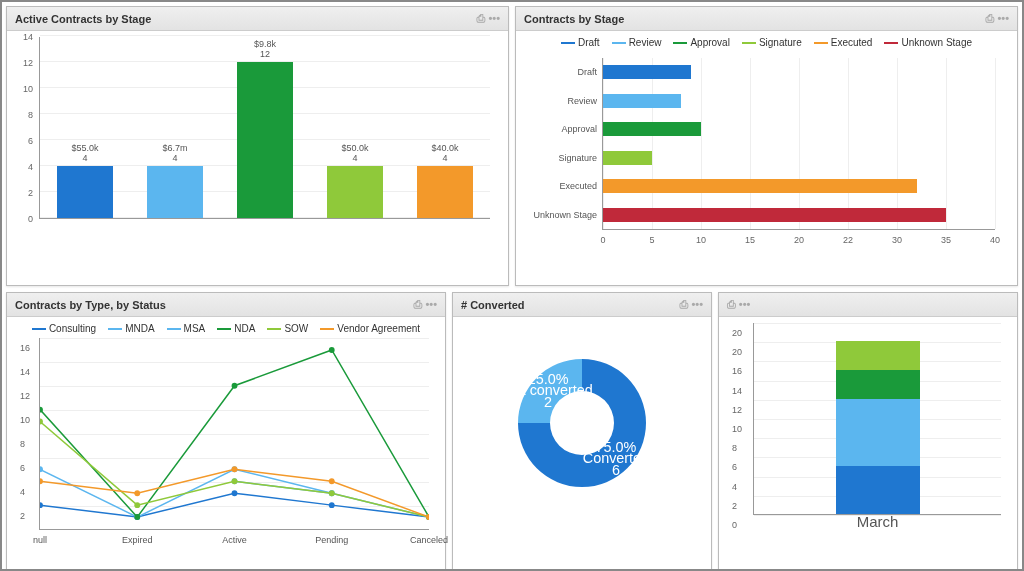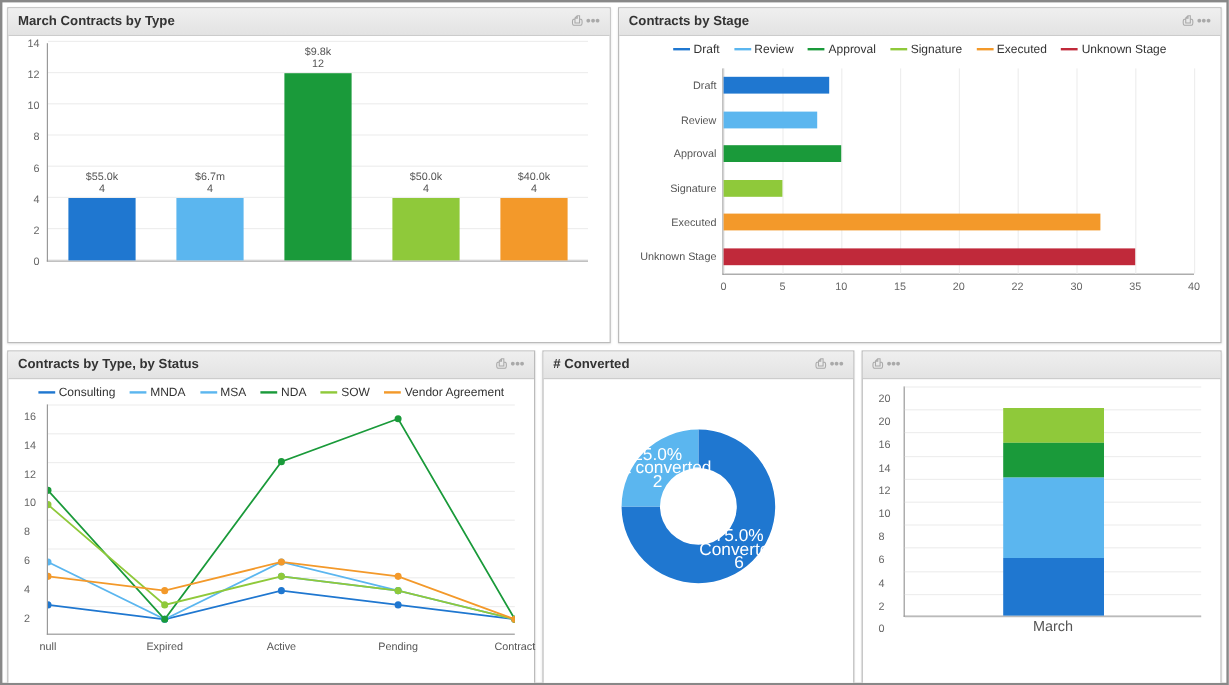--- a/index.html
+++ b/index.html
@@ -43,30 +43,30 @@
   
   .donutwrap { display:flex; justify-content:center; align-items:center; height:200px; }
   .donutwrap svg { width:160px; height:160px; }
   .donutlabel { font-size:9px; fill:#fff; text-anchor:middle; }
   
   .stacked { position:relative; height:210px; padding:0 8px 18px 26px; }
   .stackedplot { position:absolute; left:26px; right:8px; top:0; bottom:18px; border-left:1px solid #999; border-bottom:1px solid #999; }
   .stackedcol { width:84px; position:absolute; bottom:0; left:50%; transform:translateX(-50%); display:flex; flex-direction:column-reverse; }
   .stackedcol div { width:100%; }
   .stacked .ytick { position:absolute; left:-22px; font-size:9px; color:#666; transform:translateY(50%); }
-  .stacked .xtick { position:absolute; bottom:-16px; left:50%; transform:translateX(-50%); font-size:12px; color:#555; }
+  .stacked .xtick { position:absolute; bottom:-16px; left:50%; transform:translateX(-50%); font-size:15px; color:#555; }
 </style>
 </head>
 <body>
 
 <div class="dashboard">
 
   <div class="panel">
     <div class="panel-header">
-      <span>March Contracts by Type</span>
+      <span>Active Contracts by Stage</span>
       <span class="tools">⎙ •••</span>
     </div>
     <div class="panel-body">
       <div class="barchart">
         <div class="yaxis" id="active-yaxis">
             <div class="ytick" style="bottom: 0px;">0</div>
             <div class="ytick" style="bottom: 26px;">2</div>
             <div class="ytick" style="bottom: 52px;">4</div>
             <div class="ytick" style="bottom: 78px;">6</div>
             <div class="ytick" style="bottom: 104px;">8</div>
@@ -198,21 +198,21 @@
               <div style="position: absolute; left: 0px; right: 0px; top: 48px; border-top: 1px solid rgb(238, 238, 238);"></div>
               <div class="ytick" style="top: 48px;">12</div>
               <div style="position: absolute; left: 0px; right: 0px; top: 24px; border-top: 1px solid rgb(238, 238, 238);"></div>
               <div class="ytick" style="top: 24px;">14</div>
               <div style="position: absolute; left: 0px; right: 0px; top: 0px; border-top: 1px solid rgb(238, 238, 238);"></div>
               <div class="ytick" style="top: 0px;">16</div>
               <div class="xtick" style="left: 0%;">null</div>
               <div class="xtick" style="left: 25%;">Expired</div>
               <div class="xtick" style="left: 50%;">Active</div>
               <div class="xtick" style="left: 75%;">Pending</div>
-              <div class="xtick" style="left: 100%;">Contract</div>
+              <div class="xtick" style="left: 100%;">Canceled</div>
               <svg viewBox="0 0 400 192" preserveAspectRatio="none" style="width: 100%; height: 100%;">
                 <circle cx="0" cy="168" r="3" fill="#1f77d0"></circle>
                 <circle cx="100" cy="180" r="3" fill="#1f77d0"></circle>
                 <circle cx="200" cy="156" r="3" fill="#1f77d0"></circle>
                 <circle cx="300" cy="168" r="3" fill="#1f77d0"></circle>
                 <circle cx="400" cy="180" r="3" fill="#1f77d0"></circle>
                 <path d="M0 168 L100 180 L200 156 L300 168 L400 180 " fill="none" stroke="#1f77d0" stroke-width="1.5"></path>
                 <circle cx="200" cy="144" r="3" fill="#5bb6ef"></circle>
                 <circle cx="300" cy="156" r="3" fill="#5bb6ef"></circle>
                 <path d="M200 144 L300 156 " fill="none" stroke="#5bb6ef" stroke-width="1.5"></path>

